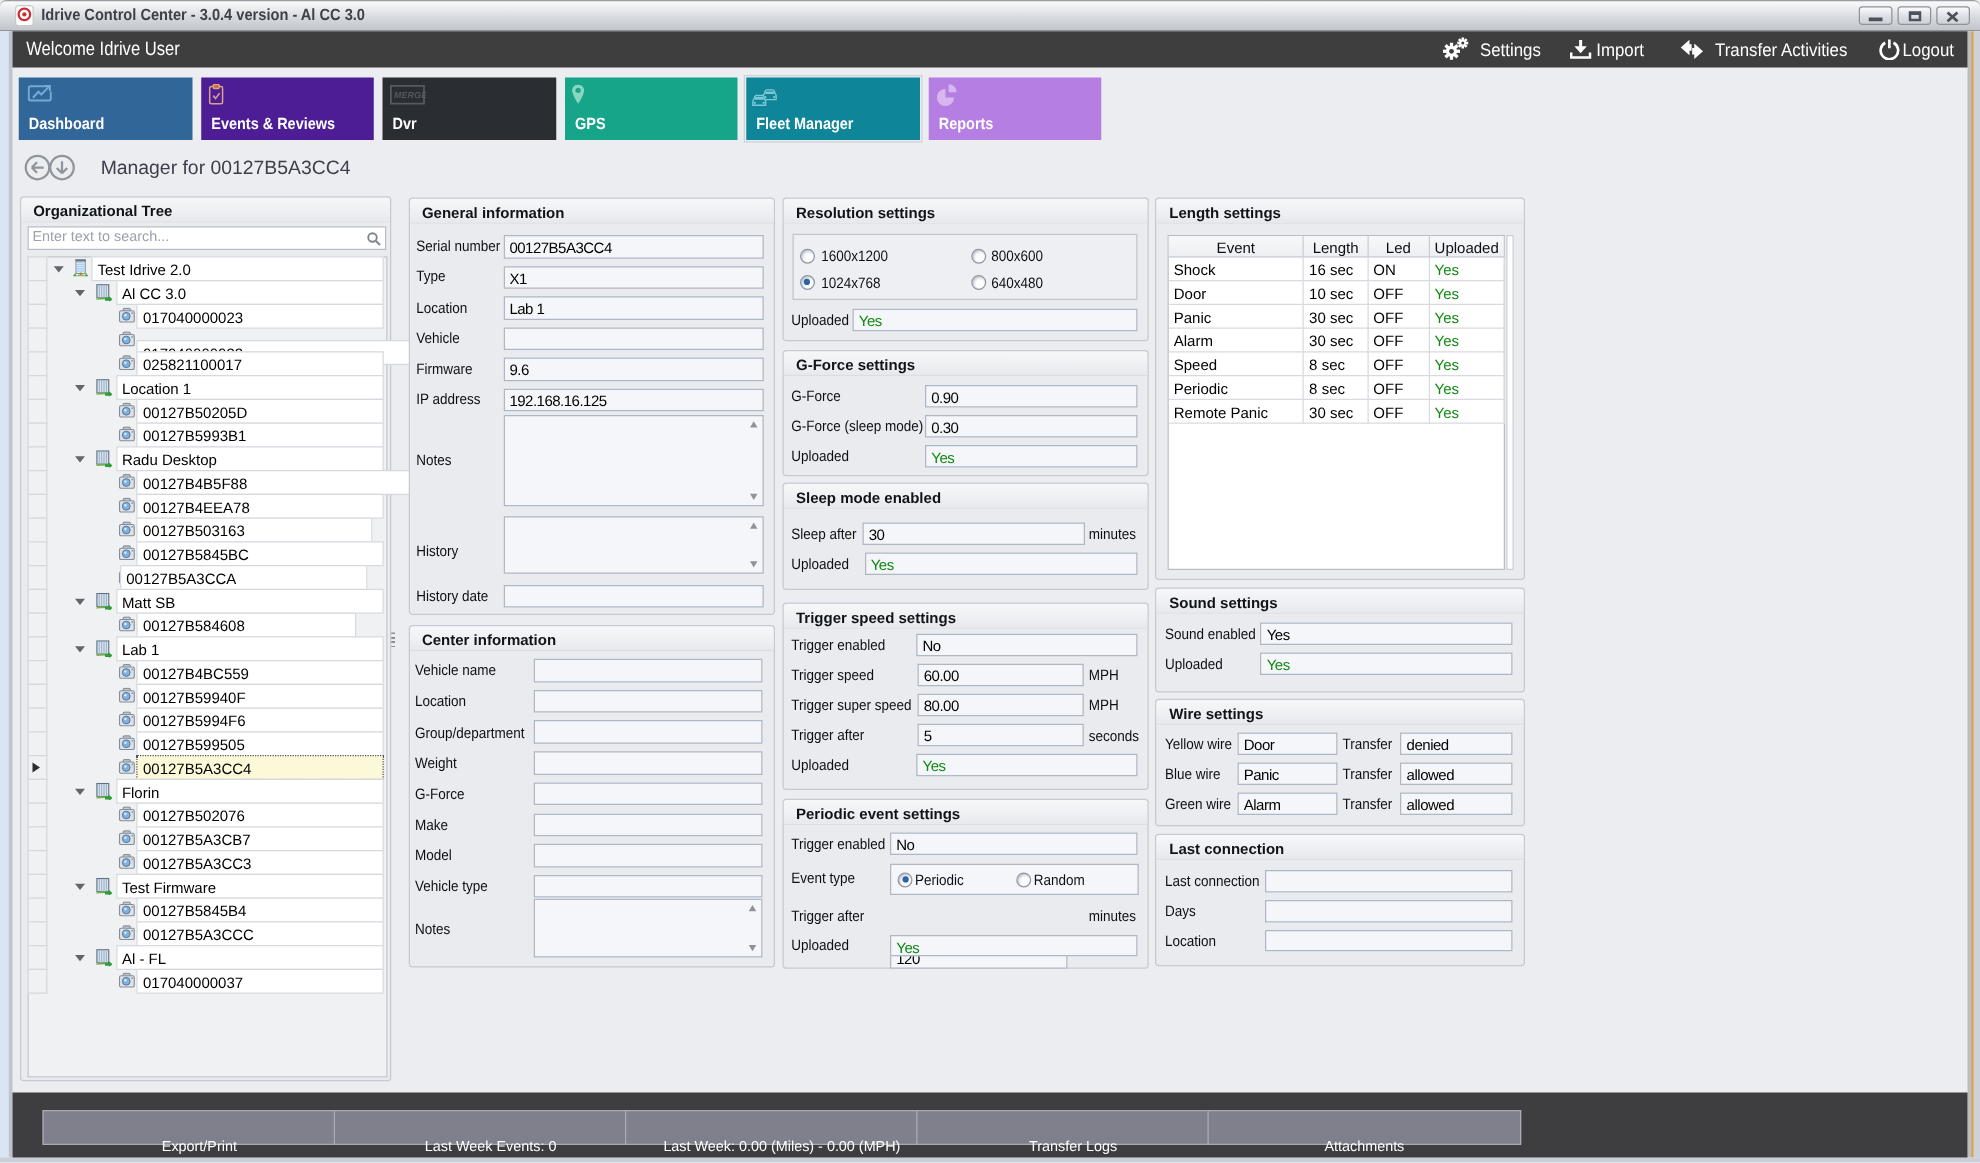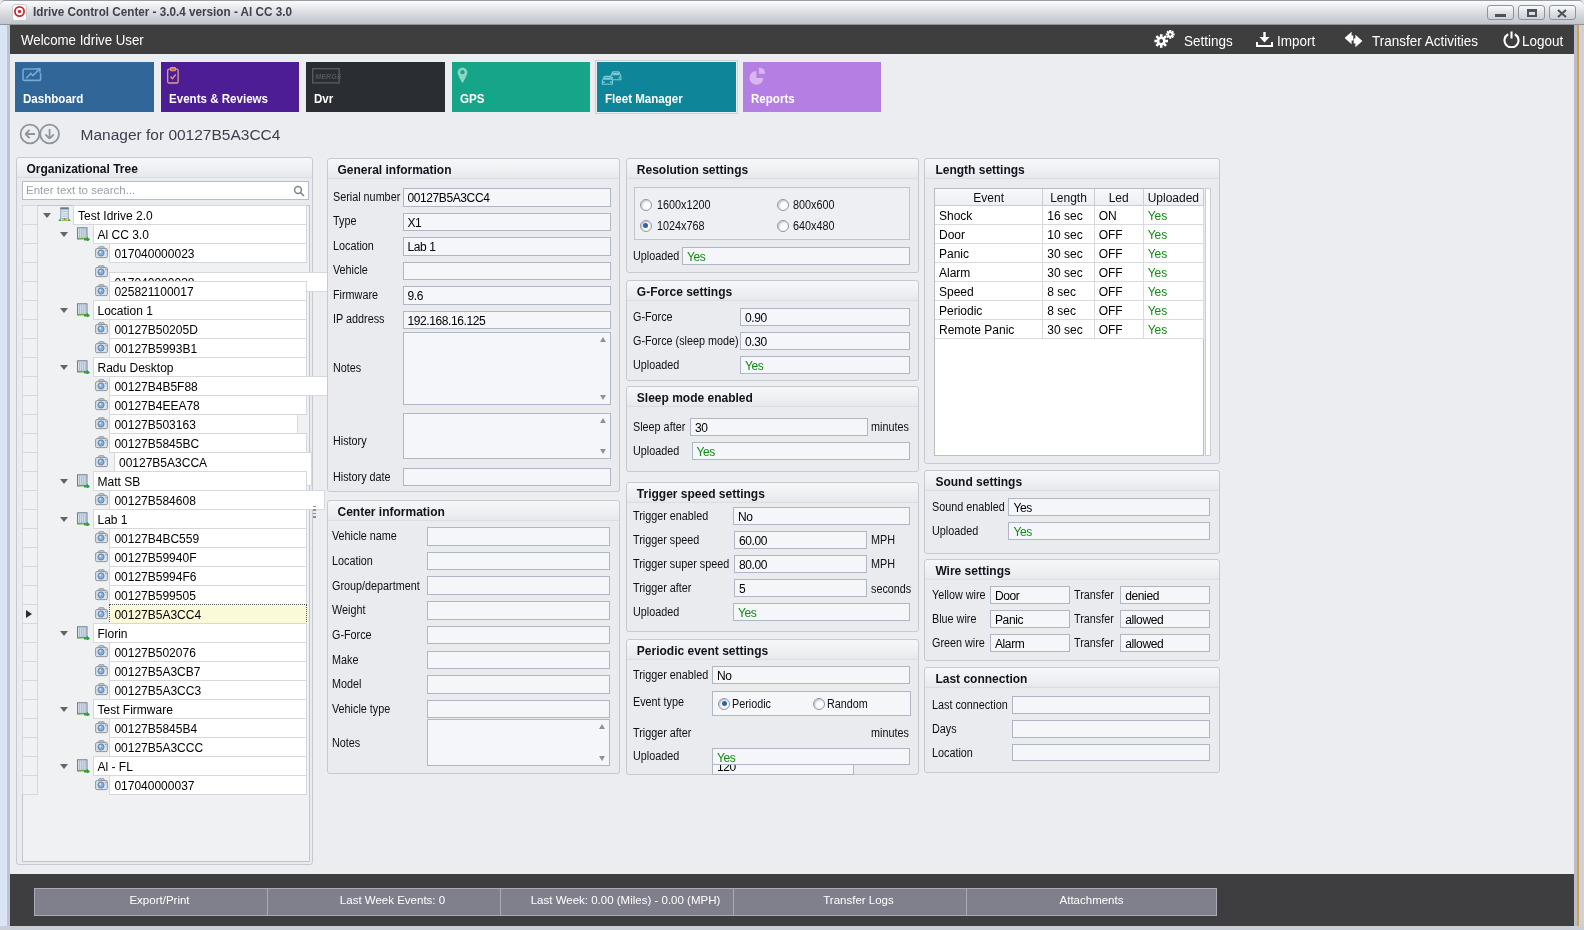--- a/index.html
+++ b/index.html
@@ -17,21 +17,21 @@
       padding:2.5px 0 0 4px;white-space:nowrap;overflow:hidden}
 .gut{position:absolute;background:#f0f1f3;border:1px solid #d5d8dd}
 .exp{position:absolute;width:0;height:0;border-left:4px solid transparent;
      border-right:4px solid transparent;border-top:5px solid #61666c}
 .radio{position:absolute;width:12px;height:12px;border-radius:50%;background:#fdfdfe;
        border:1px solid #8e96a3;box-shadow:inset 1px 1px 2px rgba(130,140,155,.55)}
 .radio.sel::after{content:'';position:absolute;left:2.5px;top:2.5px;width:5px;height:5px;
        border-radius:50%;background:#2c63a5}
 .unit{position:absolute;font-size:12px;color:#0c0f14;transform:scaleX(.9);transform-origin:0 50%}
 .bbtn{position:absolute;top:888px;width:251px;height:28px;background:#80808c;
-      border:1px solid #a8abb6;color:#fff;font-size:11.5px;text-align:center;padding-top:5px}
+      border:1px solid #a8abb6;color:#fff;font-size:11.5px;text-align:center;padding-top:23px}
 .tab{position:absolute;top:61.5px;width:138.5px;height:50px}
 .tab .tl{position:absolute;left:8px;bottom:6px;font-weight:bold;font-size:13px;color:#fff;transform:scaleX(.89);transform-origin:0 100%}
 </style></head><body>
 <div class="abs" style="left:0;top:0;width:1584px;height:25px;background:linear-gradient(#fafbfc,#e8eaed 30%,#d5d8dc 60%,#c2c6cc 100%);border-top:1px solid #9a9da1;border-bottom:1px solid #8f939a;border-radius:5px 5px 0 0"></div>
 <div class="abs" style="left:12px;top:3.5px;width:15px;height:17px;background:#fff;border:1px solid #cacaca;border-radius:3px"></div>
 <svg class="abs" style="left:13px;top:5px" width="13" height="13" viewBox="0 0 13 13">
     <circle cx="6.5" cy="6.5" r="4.6" fill="none" stroke="#d02b30" stroke-width="1.8"></circle>
     <circle cx="6.5" cy="6.5" r="1.7" fill="#d02b30"></circle>
   </svg>
 <div class="abs" style="left:33px;top:3.5px;font-size:13px;font-weight:bold;color:#3e4248;transform:scaleX(.9);transform-origin:0 0">Idrive Control Center - 3.0.4 version - Al CC 3.0</div>
@@ -292,39 +292,39 @@
   </svg>
 <div class="cell" style="left:109.4px;top:433.0px;width:197.6px;height:20.0px">00127B5845BC</div>
 <div class="gut" style="left:21.6px;top:452.0px;width:16.2px;height:20.0px"></div>
 <svg class="abs" style="left:94.5px;top:455.0px" width="13" height="13" viewBox="0 0 13 13">
     <rect x="3.6" y="0.7" width="5.6" height="3" rx="0.9" fill="#c3cad2" stroke="#8a919a" stroke-width="0.9"></rect>
     <rect x="0.6" y="2.6" width="11.8" height="9" rx="1.3" fill="#dde2e8" stroke="#868d96" stroke-width="0.9"></rect>
     <circle cx="6" cy="7" r="3.1" fill="#7fb2e0" stroke="#5a7595" stroke-width="0.8"></circle>
     <circle cx="5.3" cy="6.2" r="1" fill="#d8e9fa"></circle>
     <rect x="10.1" y="3.9" width="1.4" height="1.3" fill="#949ba4"></rect>
   </svg>
-<div class="cell" style="left:114px;top:452.0px;width:197.6px;height:34px">00127B5A3CCA</div>
+<div class="cell" style="left:96px;top:452.0px;width:197.6px;height:34px">00127B5A3CCA</div>
 <div class="gut" style="left:21.6px;top:471.0px;width:16.2px;height:20.0px"></div>
 <div class="exp" style="left:60.2px;top:478.5px"></div>
 <svg class="abs" style="left:76px;top:473.5px" width="14" height="14" viewBox="0 0 14 14">
     <rect x="1.5" y="0.8" width="9.5" height="10.5" fill="#dae4ef" stroke="#5f7387" stroke-width="0.9"></rect>
     <path d="M3.4 1.2 V11 M5.3 1.2 V11 M7.2 1.2 V11 M9.1 1.2 V11" stroke="#9fb3c8" stroke-width="0.9"></path>
     <path d="M0.5 12.8 L3 11 H10 L12 12.2 Z" fill="#74ac4c"></path>
     <path d="M8 11.2 h3 v-1.4 l3 2.6 l-3 2.6 v-1.4 h-3 Z" fill="#2e9e38"></path>
   </svg>
 <div class="cell" style="left:92.5px;top:471.0px;width:214.5px;height:20.0px">Matt SB</div>
 <div class="gut" style="left:21.6px;top:490.0px;width:16.2px;height:20.0px"></div>
 <svg class="abs" style="left:94.5px;top:493.0px" width="13" height="13" viewBox="0 0 13 13">
     <rect x="3.6" y="0.7" width="5.6" height="3" rx="0.9" fill="#c3cad2" stroke="#8a919a" stroke-width="0.9"></rect>
     <rect x="0.6" y="2.6" width="11.8" height="9" rx="1.3" fill="#dde2e8" stroke="#868d96" stroke-width="0.9"></rect>
     <circle cx="6" cy="7" r="3.1" fill="#7fb2e0" stroke="#5a7595" stroke-width="0.8"></circle>
     <circle cx="5.3" cy="6.2" r="1" fill="#d8e9fa"></circle>
     <rect x="10.1" y="3.9" width="1.4" height="1.3" fill="#949ba4"></rect>
   </svg>
-<div class="cell" style="left:109.4px;top:490.0px;width:216px;height:20.0px">00127B584608</div>
+<div class="cell" style="left:109.4px;top:490.0px;width:176px;height:20.0px">00127B584608</div>
 <div class="gut" style="left:21.6px;top:509.0px;width:16.2px;height:20.0px"></div>
 <div class="exp" style="left:60.2px;top:516.5px"></div>
 <svg class="abs" style="left:76px;top:511.5px" width="14" height="14" viewBox="0 0 14 14">
     <rect x="1.5" y="0.8" width="9.5" height="10.5" fill="#dae4ef" stroke="#5f7387" stroke-width="0.9"></rect>
     <path d="M3.4 1.2 V11 M5.3 1.2 V11 M7.2 1.2 V11 M9.1 1.2 V11" stroke="#9fb3c8" stroke-width="0.9"></path>
     <path d="M0.5 12.8 L3 11 H10 L12 12.2 Z" fill="#74ac4c"></path>
     <path d="M8 11.2 h3 v-1.4 l3 2.6 l-3 2.6 v-1.4 h-3 Z" fill="#2e9e38"></path>
   </svg>
 <div class="cell" style="left:92.5px;top:509.0px;width:214.5px;height:20.0px">Lab 1</div>
 <div class="gut" style="left:21.6px;top:528.0px;width:16.2px;height:20.0px"></div>

